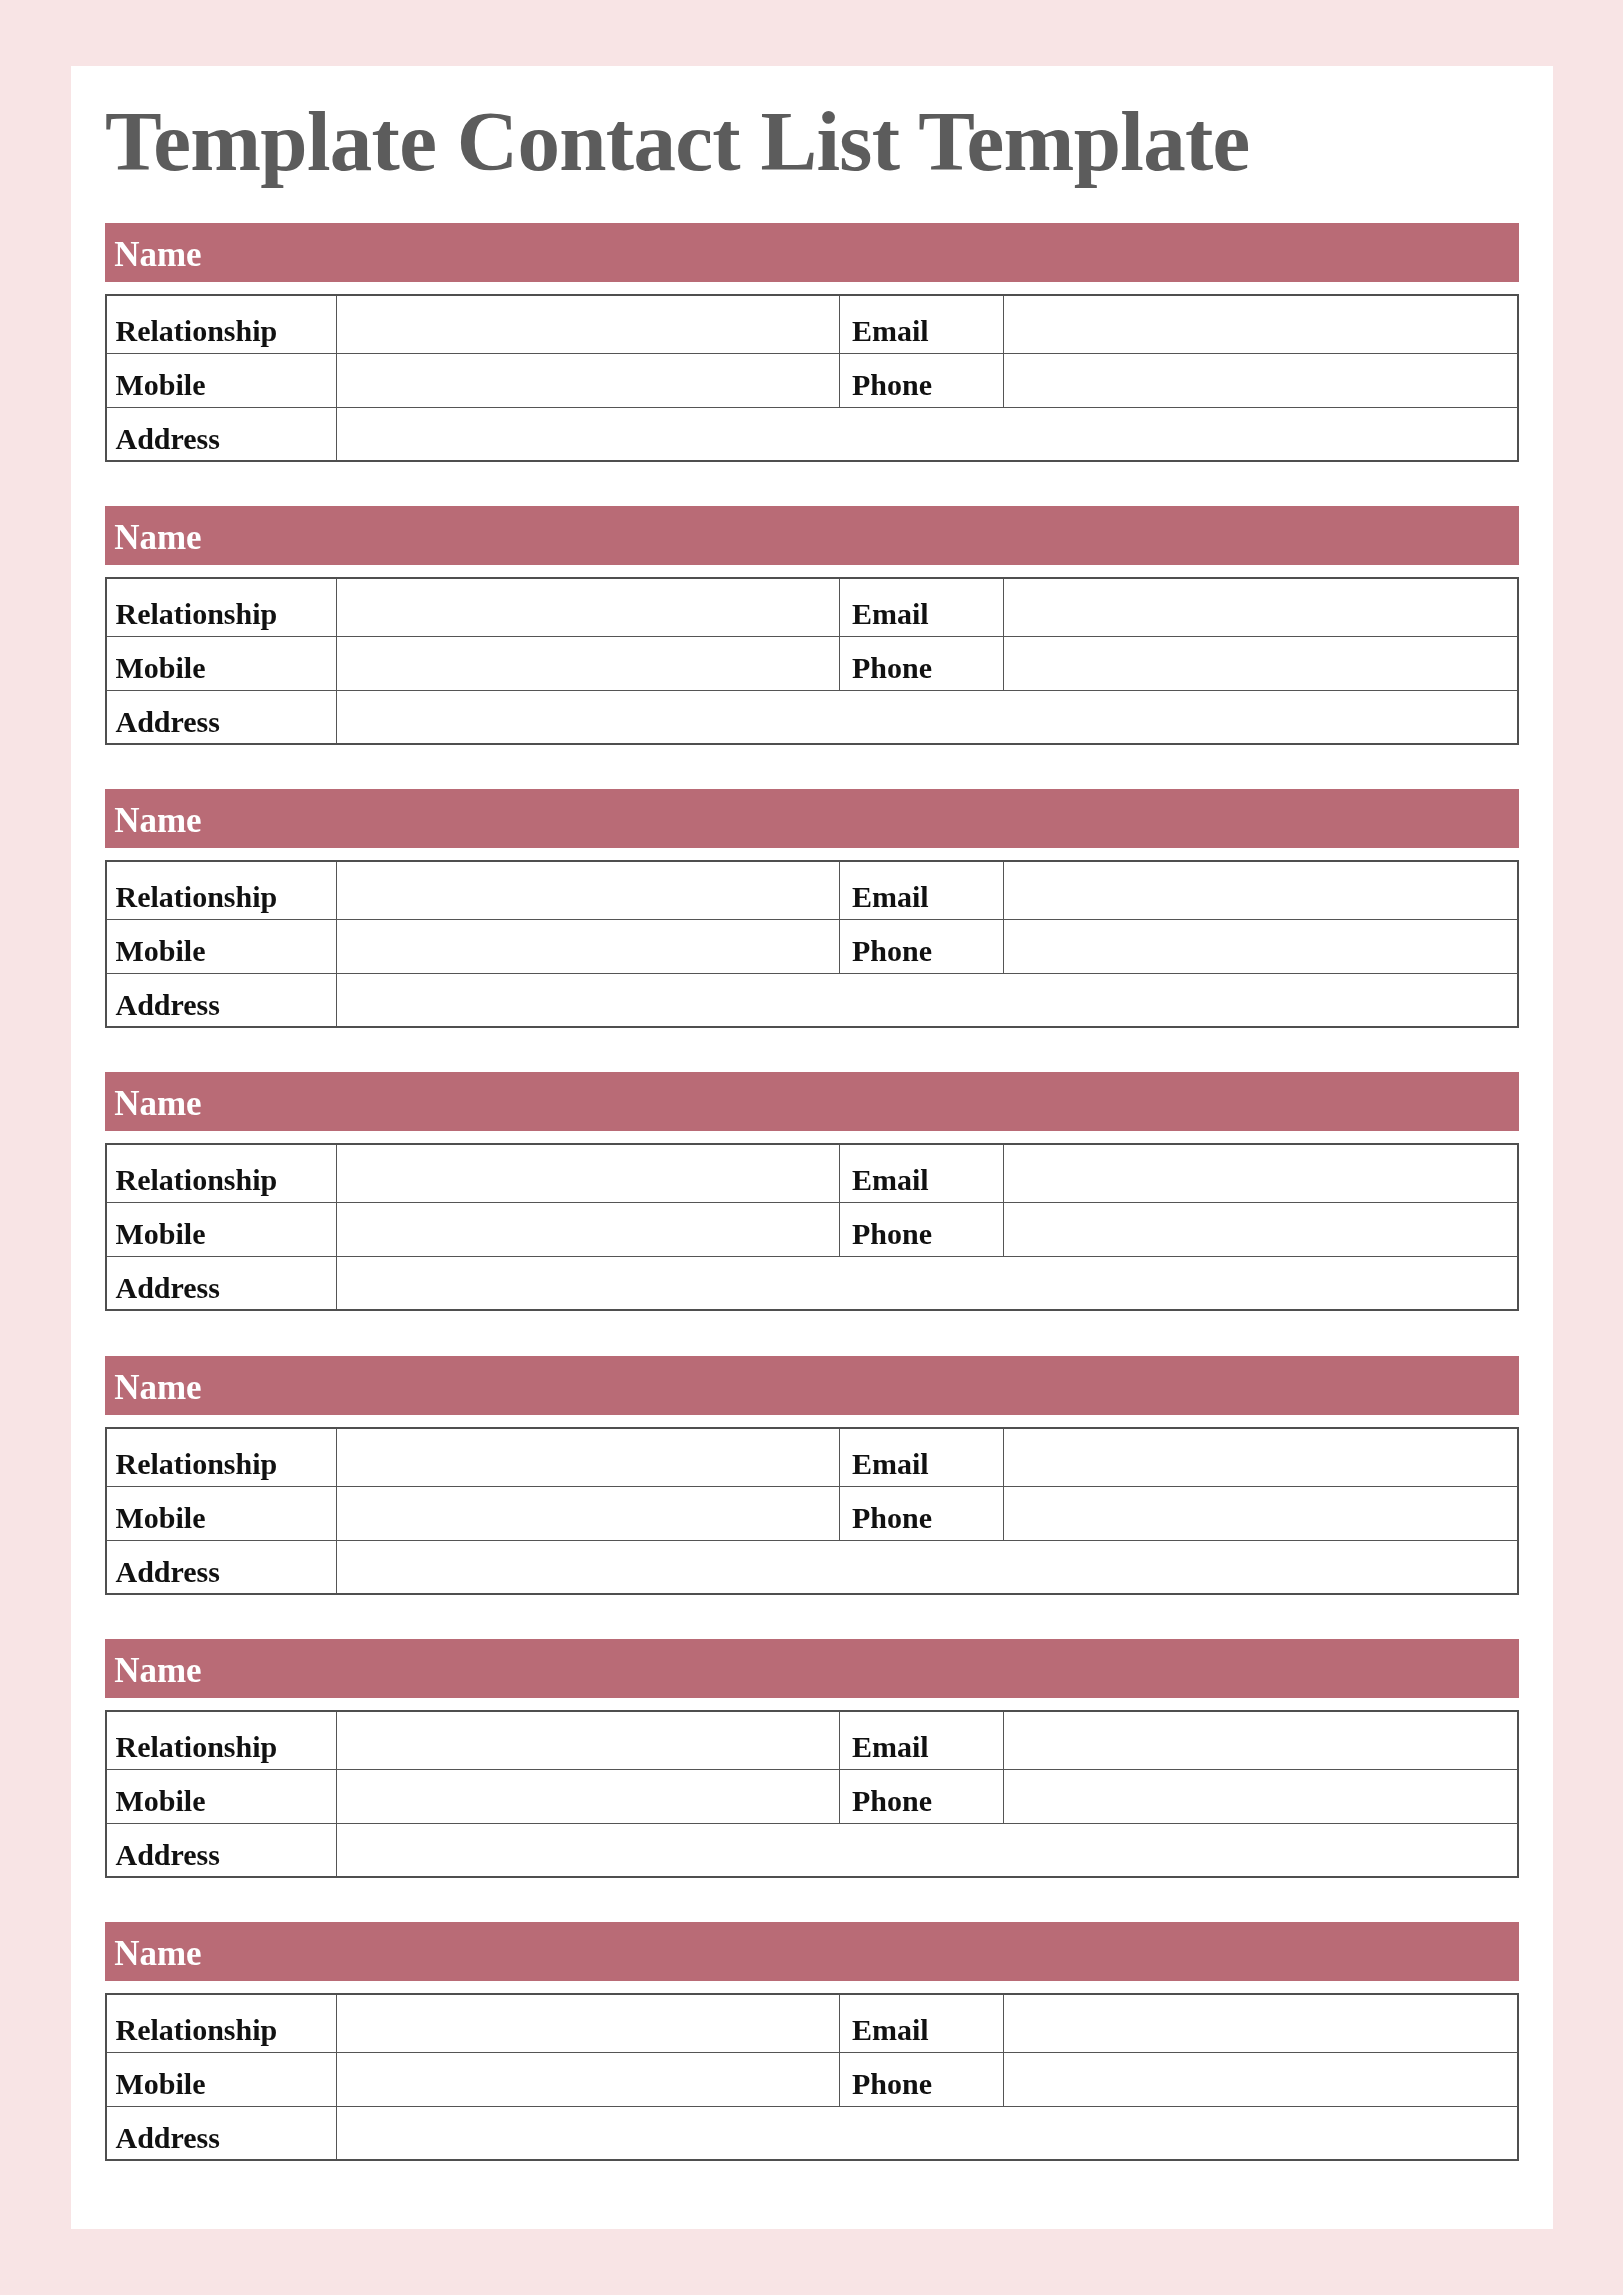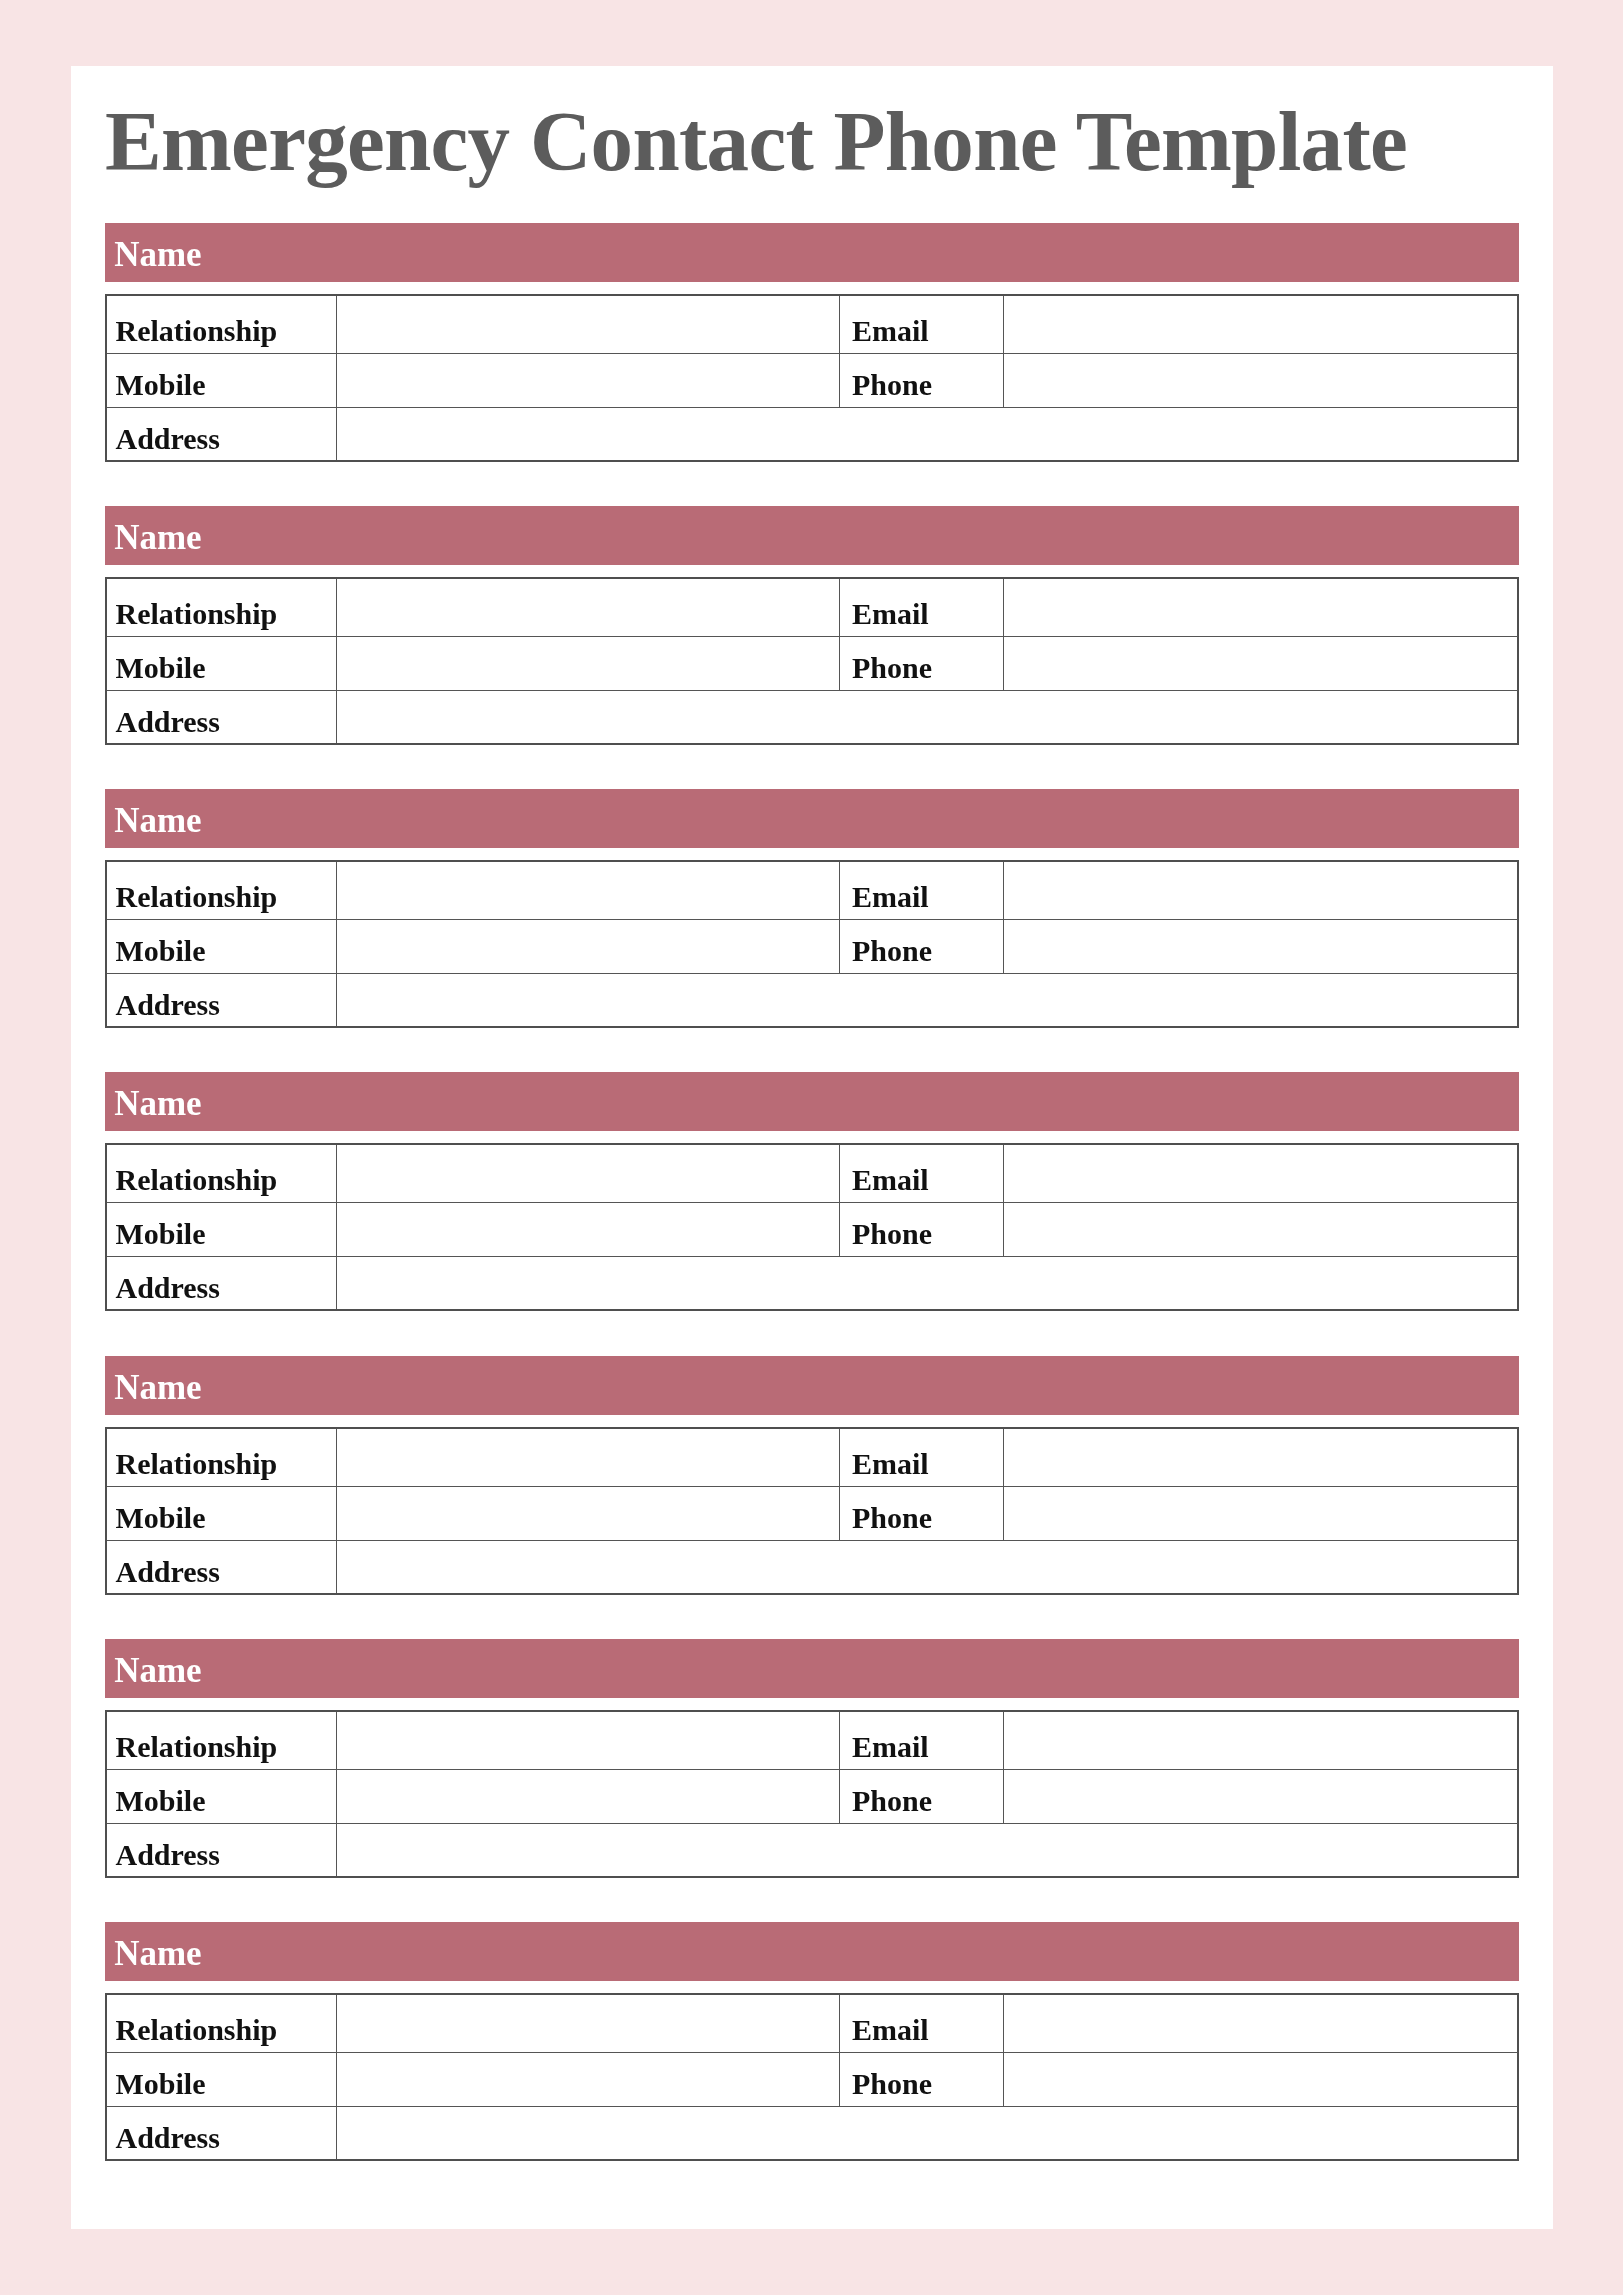--- a/index.html
+++ b/index.html
@@ -79,21 +79,21 @@
     position: absolute;
     width: 1.3px;
     background: #555555;
   }
 </style>
 </head>
 <body>
 
 <div class="card"></div>
 
-<h1 class="title">Emergency Contact Phone Template</h1>
+<h1 class="title">Template Contact List Template</h1>
 
 <div id="blocks">
     <div class="block" style="top: 223px;">
     <div class="name-bar">
       <span class="name-label">Name</span>
     </div>
     <div class="grid">
 
       <span class="lbl" style="left:8.5px; top:18.3px;">Relationship</span>
       <div class="cell" style="left:230px; top:0; width:502px; height:58px;"></div>

